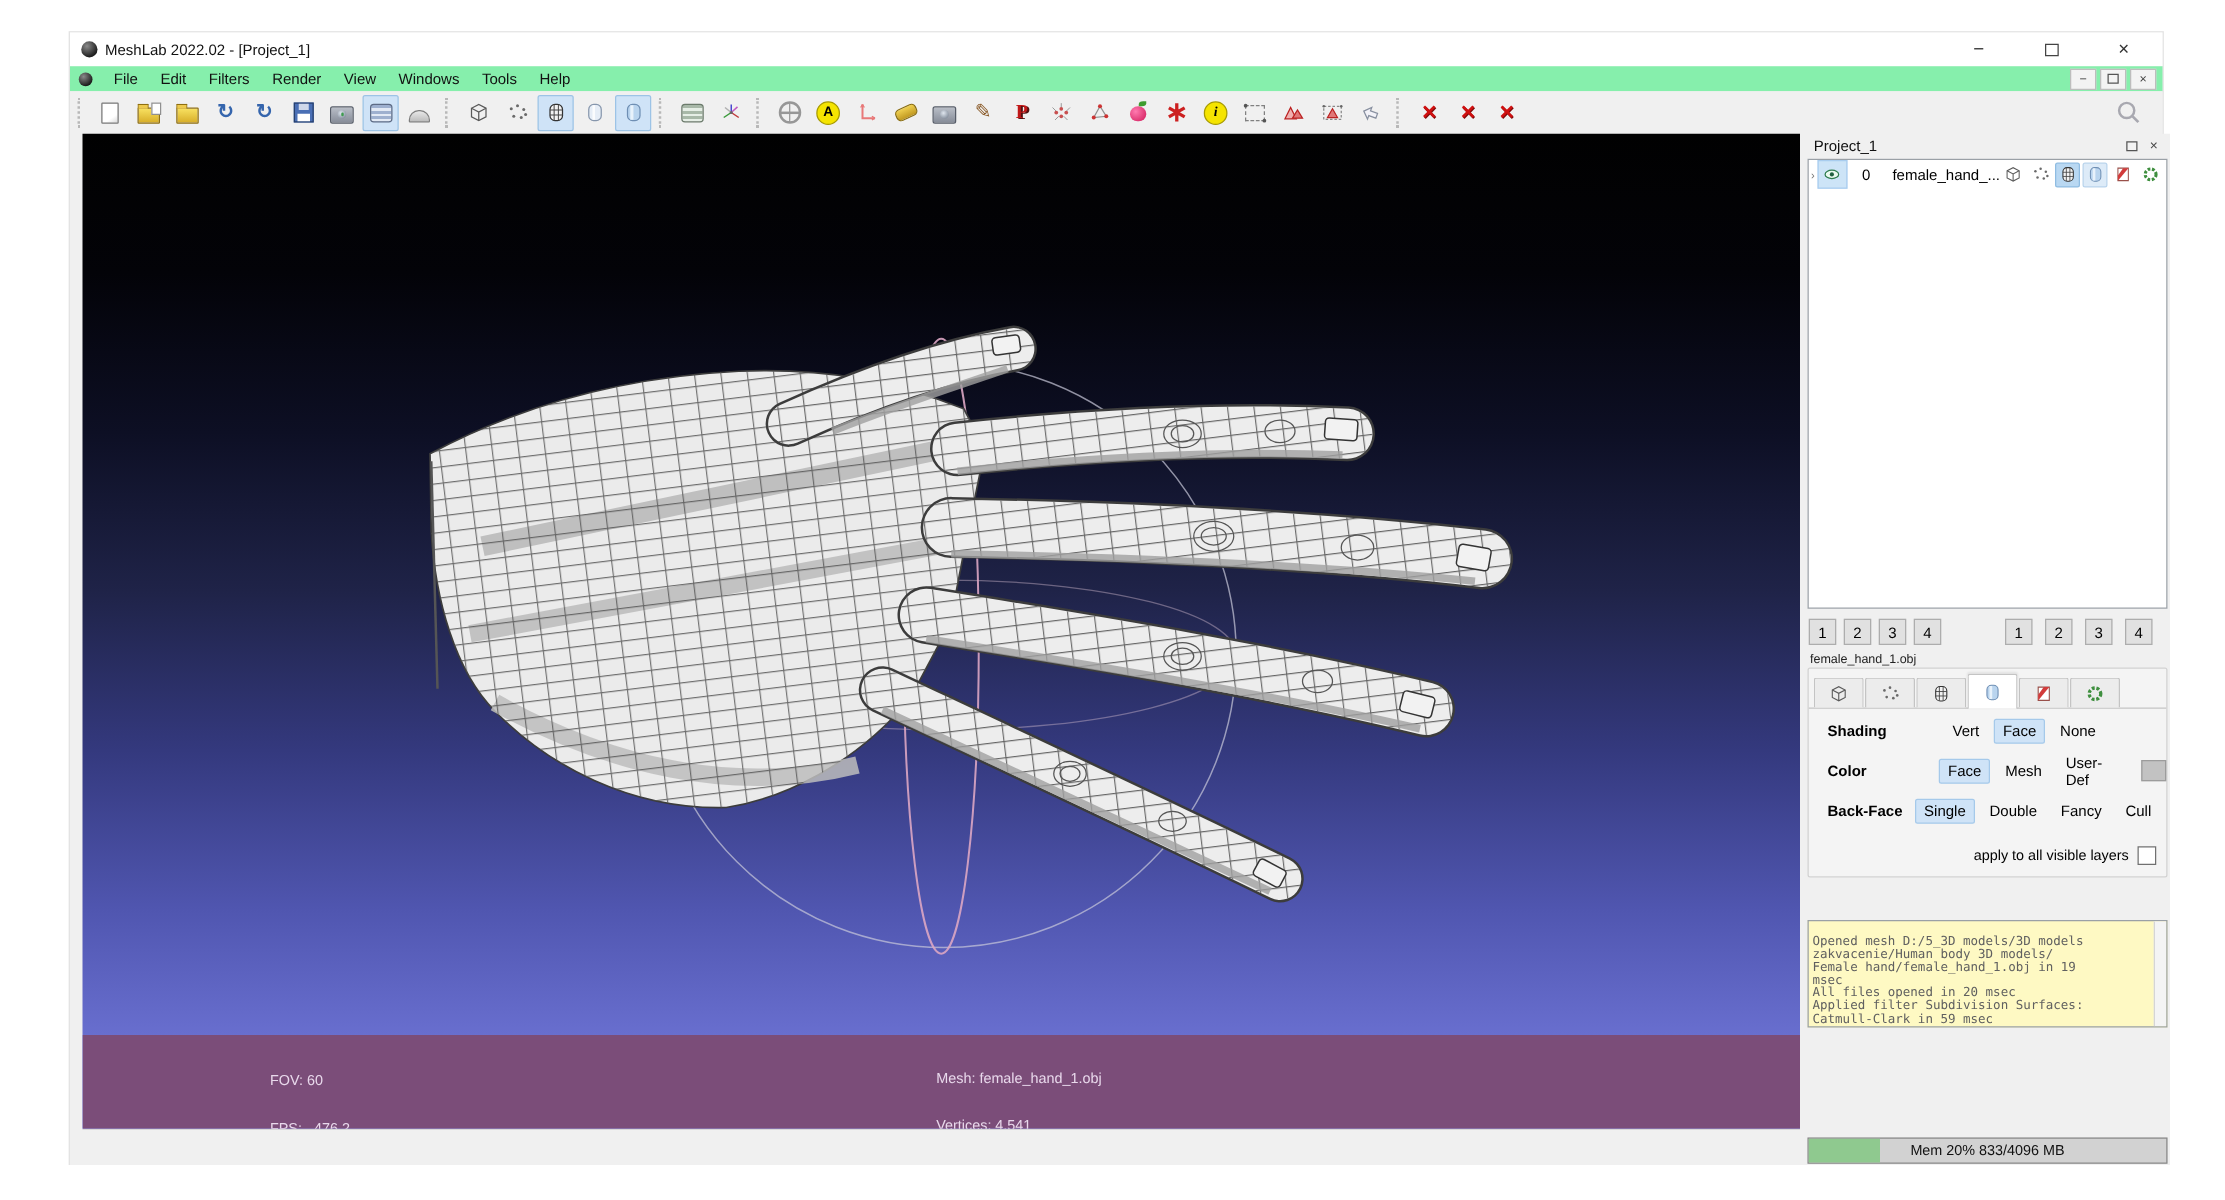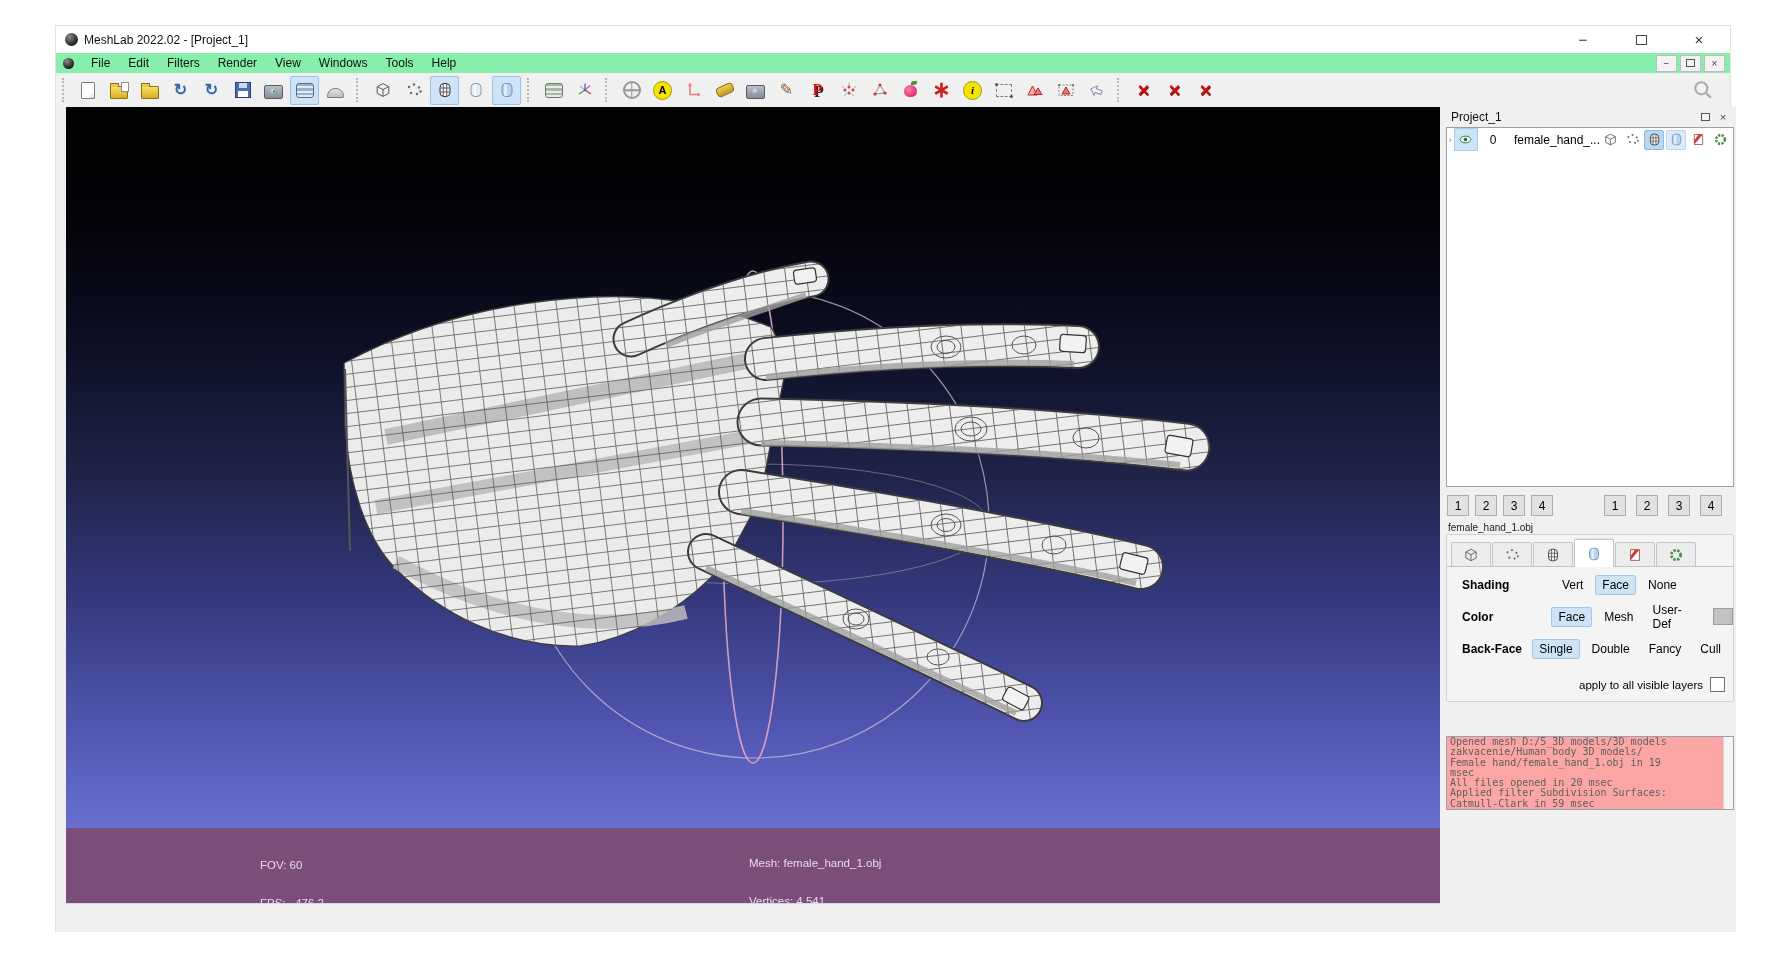--- a/index.html
+++ b/index.html
@@ -79,21 +79,21 @@
   .ic-selrect::after{content:'';position:absolute;right:-2px;bottom:-2px;width:3px;height:3px;background:#555;border-radius:50%;}
   .ic-xred{color:#cf1010;font-weight:bold;font-size:20px;line-height:18px;text-shadow:0.5px 0.5px 0 #7a0808;}
 
   
   .main{display:flex;align-items:flex-start;padding-left:10px;}
   .vp-col{display:flex;flex-direction:column;}
   .viewport{position:relative;width:1374px;height:796px;overflow:hidden;
     background:linear-gradient(180deg,#010101 0%,#030308 14%,#0d0f24 30%,#1f2348 46%,#34397e 62%,#5056b0 78%,#6b71d2 92%,#7b80de 100%);}
   .scene{position:absolute;left:0;top:0;width:100%;height:100%;}
   .hud-band{position:absolute;left:0;right:0;bottom:0;height:75px;background:#7b4d79;}
-  .hud-left{position:absolute;left:150px;top:6px;color:#e9d9ec;font-size:11.5px;line-height:12.5px;white-space:pre;margin-left:44px;}
+  .hud-left{position:absolute;left:150px;top:6px;color:#e9d9ec;font-size:11.5px;line-height:12.5px;white-space:pre;}
   .hud-center{position:absolute;left:683px;top:4px;color:#e9d9ec;font-size:11.5px;line-height:12.5px;white-space:pre;}
   .bottom-strip{height:14px;background:#f0f0f0;border-top:1px solid #d8d8d8;}
 
   
   .dock{width:292px;height:828px;margin-left:4px;display:flex;flex-direction:column;background:#f0f0f0;}
   .dock-header{height:20px;display:flex;align-items:center;padding:0 4px 0 7px;}
   .dock-title{flex:1;font-size:12px;color:#111;}
   .dock-btn{width:18px;height:15px;display:flex;align-items:center;justify-content:center;font-size:11px;color:#444;}
   .layer-list{height:358px;background:#fff;border:1px solid #9aa0a6;margin:0 2px;}
   .layer-row{display:flex;align-items:center;height:23px;}
@@ -120,22 +120,22 @@
        display:flex;align-items:center;justify-content:center;border-radius:2px 2px 0 0;}
   .tab.sel{background:#fff;height:27px;position:relative;top:1px;box-shadow:0 -1px 2px rgba(0,0,0,.08);}
   .opt-row{display:flex;align-items:center;height:29px;padding-left:15px;margin-top:3px;}
   .opt-label{width:93px;font-weight:bold;font-size:12px;}
   .chip{padding:2px 6px;margin-right:5px;border-radius:2px;border:1px solid transparent;}
   .chip.sel{background:#cfe3f7;border-color:#a5c9ea;}
   .swatch{width:19px;height:15px;background:#c2c2c2;border:1px solid #9c9c9c;margin-left:2px;}
   .apply-row{display:flex;justify-content:flex-end;align-items:center;gap:7px;padding:14px 8px 9px 0;font-size:11.5px;}
   .checkbox{width:13px;height:13px;border:1px solid #707070;background:#fff;}
 
-  .log-box{margin:34px 2px 0;height:72px;border:1px solid #9aa0a6;background:#fca5a5;position:relative;overflow:hidden;
-     font-family:"DejaVu Sans Mono",monospace;font-size:10px;line-height:10.3px;color:#606060;padding:0 12px 0 3px;}
+  .log-box{margin:34px 2px 0;height:72px;border:1px solid #9aa0a6;background:#fef9c3;position:relative;overflow:hidden;
+     font-family:"DejaVu Sans Mono",monospace;font-size:10px;line-height:10.3px;color:#606060;padding:12px 12px 0 3px;}
   .log-scroll{position:absolute;right:0;top:0;bottom:0;width:9px;background:#f4f4f4;border-left:1px solid #d5d5d5;}
   .mem-wrap{margin-top:auto;padding:0 2px 4px;}
   .mem-bar{height:19px;border:1px solid #8a8a8a;background:#d2d2d2;position:relative;}
   .mem-fill{position:absolute;left:0;top:0;bottom:0;background:#8fc98f;}
   .mem-text{position:absolute;inset:0;display:flex;align-items:center;justify-content:center;font-size:11.5px;color:#111;}
   .hidden-defs{position:absolute;width:0;height:0;overflow:hidden;}
 </style>
 </head>
 <body>
 
@@ -645,16 +645,22 @@
         <div>Opened mesh D:/5_3D models/3D models</div>
         <div>zakvacenie/Human body 3D models/</div>
         <div>Female hand/female_hand_1.obj in 19</div>
         <div>msec</div>
         <div>All files opened in 20 msec</div>
         <div>Applied filter Subdivision Surfaces:</div>
         <div>Catmull-Clark in 59 msec</div>
         <div class="log-scroll"></div>
       </div>
 
+      <div class="mem-wrap">
+        <div class="mem-bar">
+          <div class="mem-fill" style="width: 20%;"></div>
+          <div class="mem-text">Mem 20% 833/4096 MB</div>
+        </div>
+      </div>
     </div>
   </div>
 </div>
 </div>
 
 </body></html>

